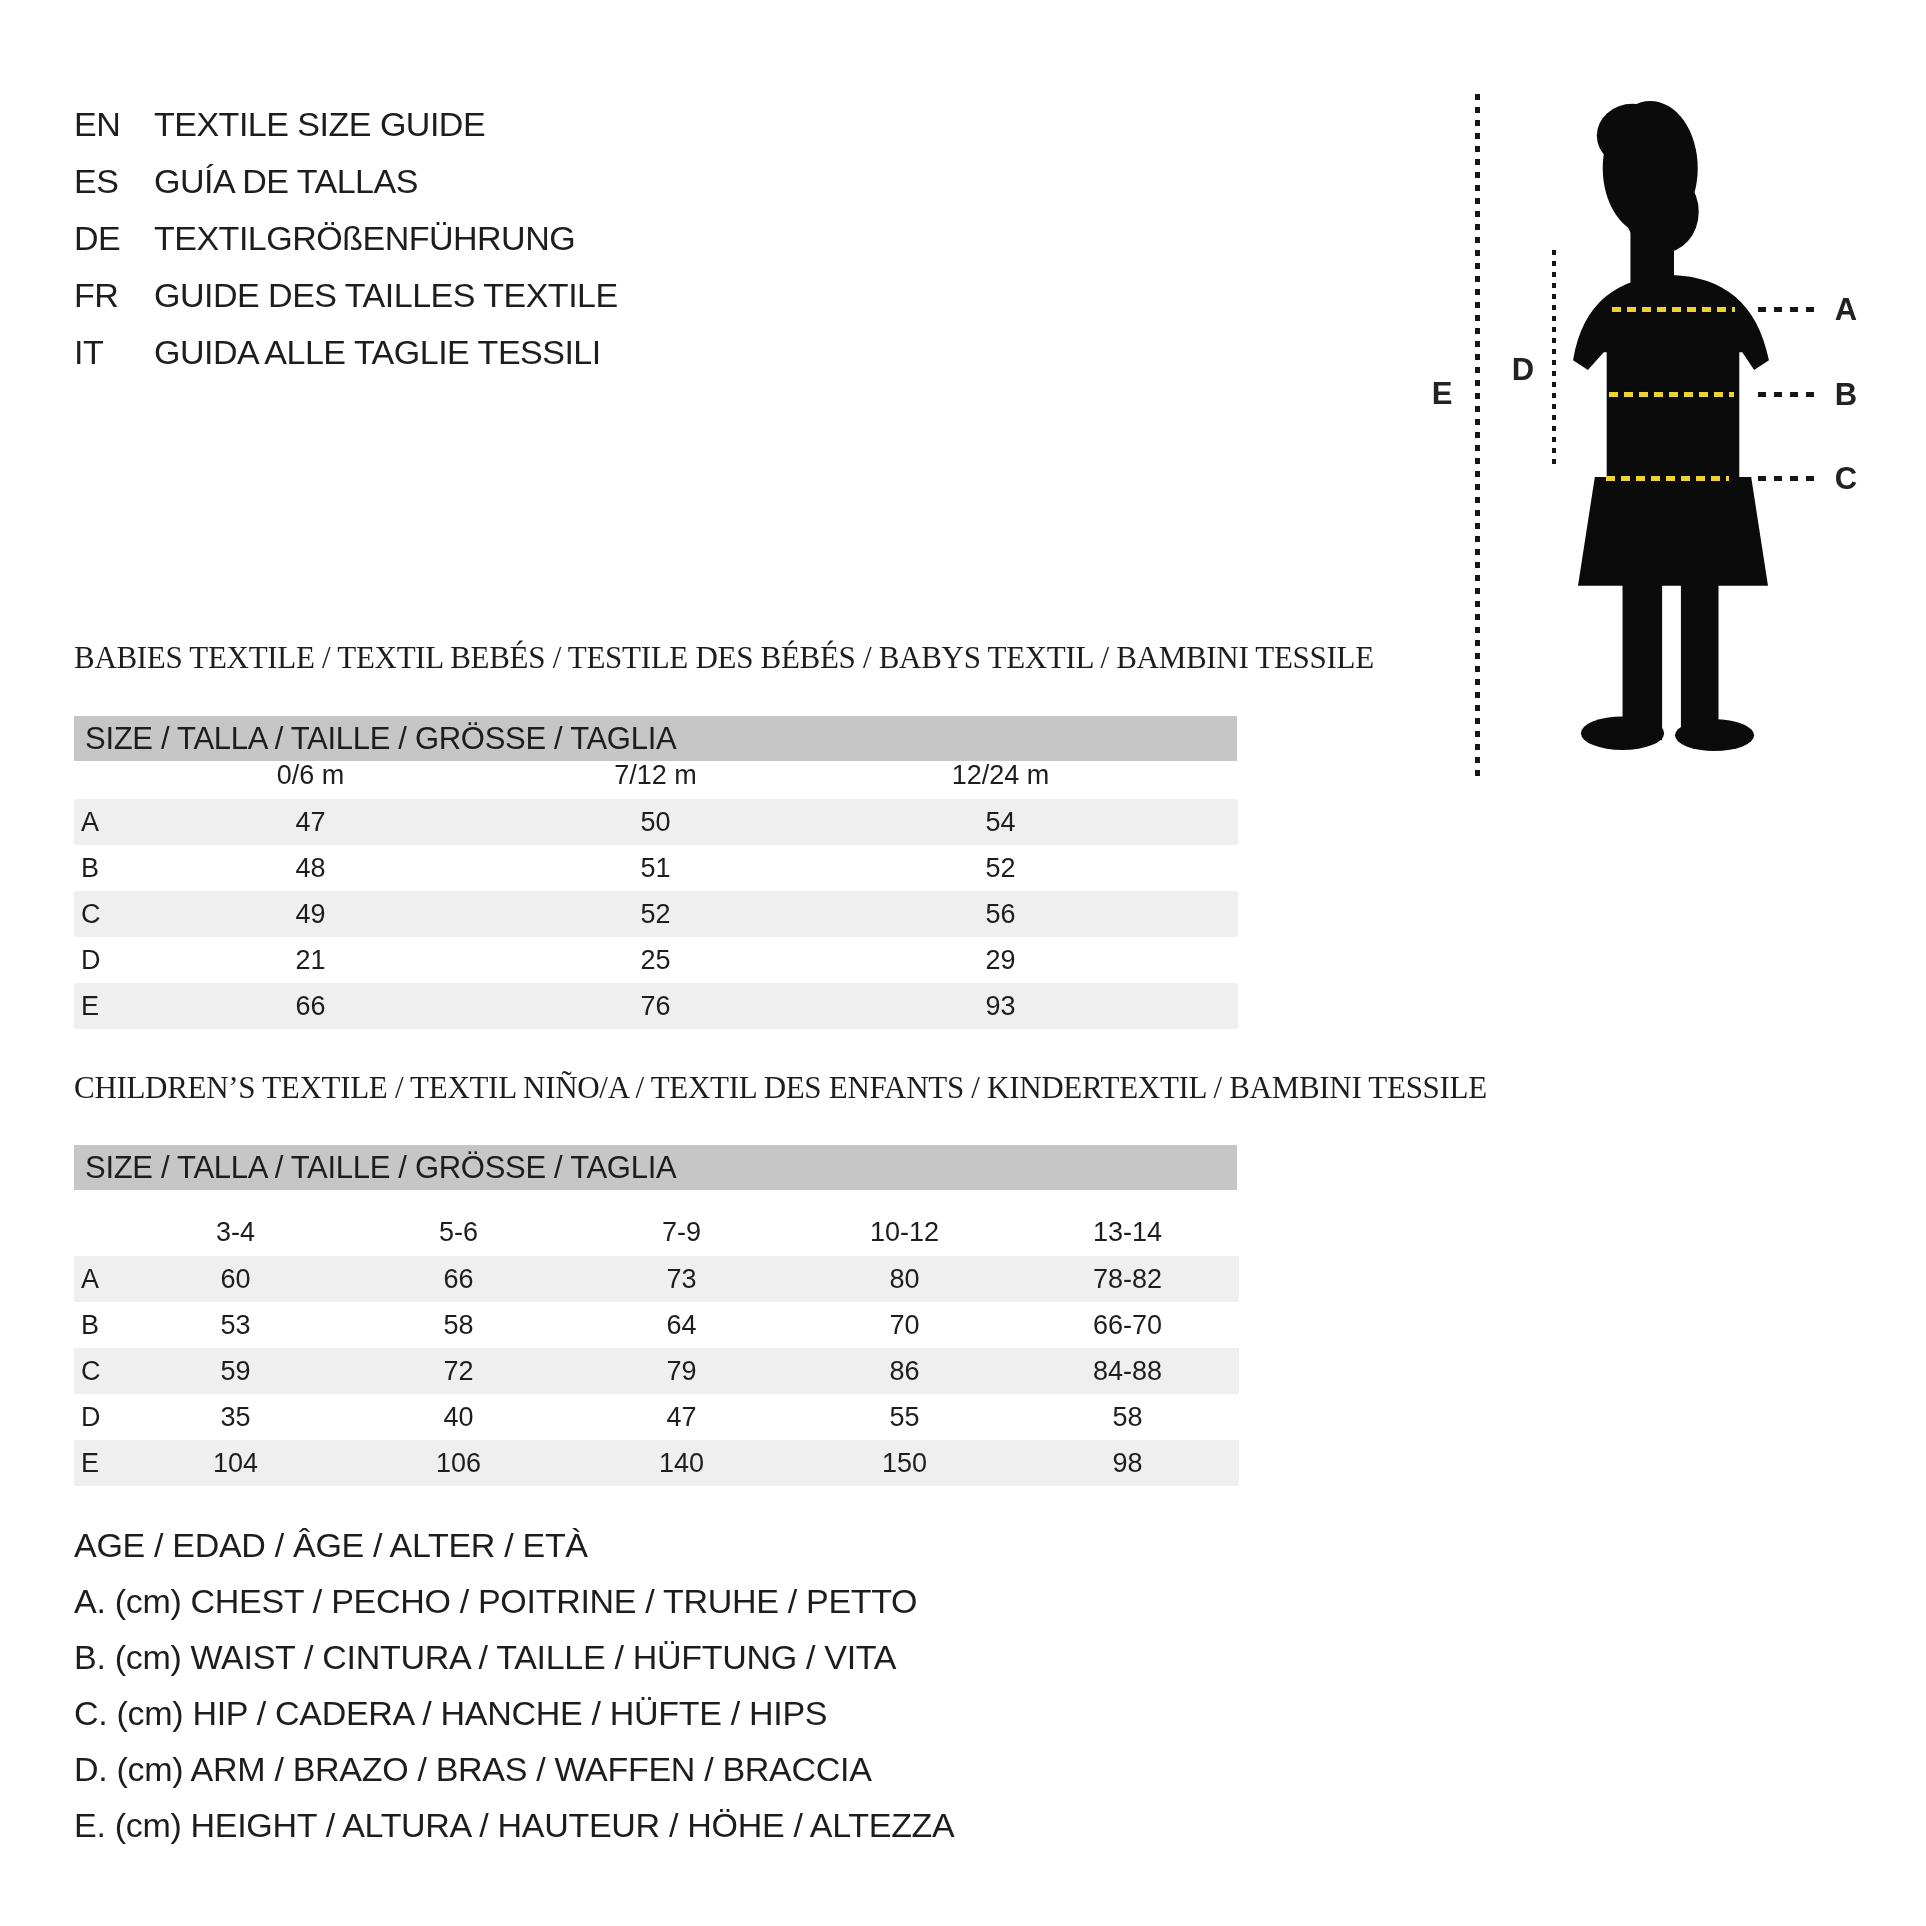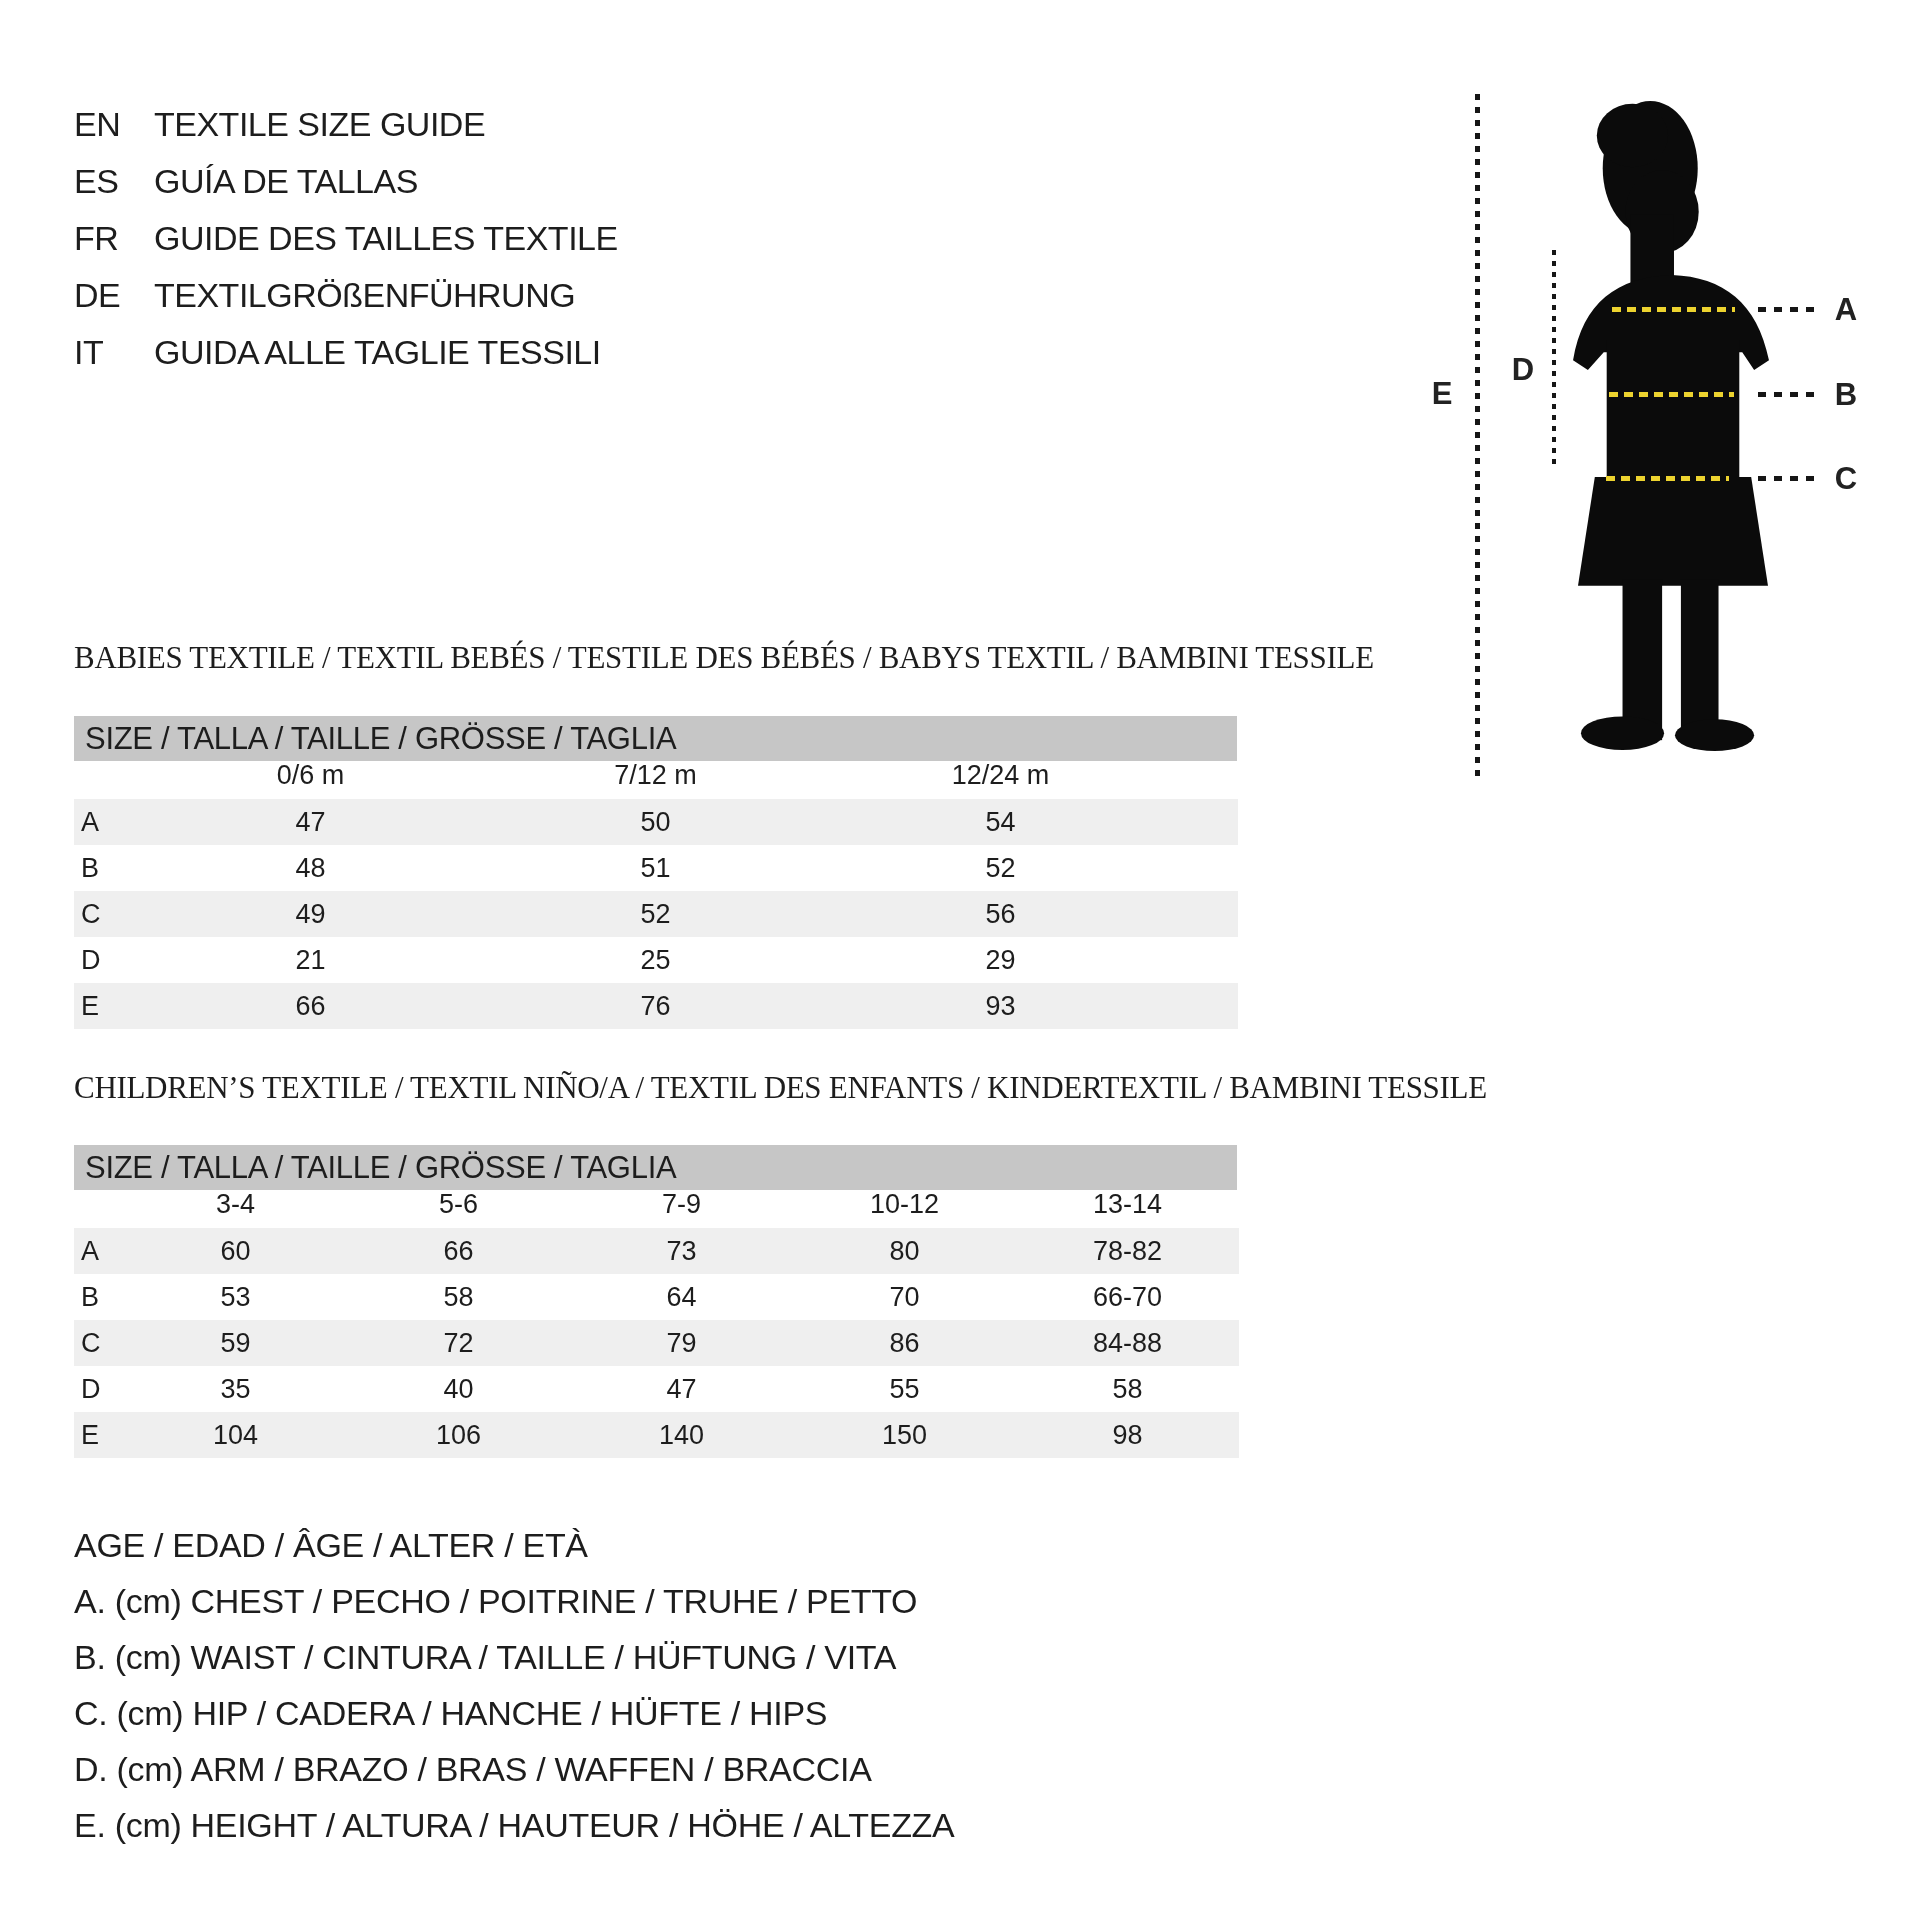--- a/index.html
+++ b/index.html
@@ -27,21 +27,21 @@
   
   .size-bar{
     width:1163px;height:45px;background:#c6c6c6;
     font-size:31px;line-height:46px;padding-left:11px;
     box-sizing:border-box;white-space:nowrap;letter-spacing:-0.3px;margin-top:8px;
   }
   #babies-bar{left:74px;top:708px;}
   #children-bar{left:74px;top:1137px;}
   table.size-table{border-collapse:collapse;table-layout:fixed;width:1163px;font-size:27px;color:#1d1d1d;}
   #babies-table{left:74px;top:752px;}
-  #children-table{left:74px;top:1181px;}
+  #children-table{left:74px;top:1209px;}
   table.size-table td{height:46px;padding:0;text-align:center;vertical-align:middle;}
   table.size-table tr.col-head td{height:47px;}
   table.size-table td.rowlabel{text-align:left;padding-left:7px;}
   table.size-table tr.stripe td{background:#efefef;}
 
   
   #legend{left:74px;top:1517px;}
   .legend-line{height:56px;line-height:56px;font-size:34px;white-space:nowrap;letter-spacing:-0.3px;}
 
   
@@ -70,26 +70,26 @@
 <div class="abs" id="lang-block">
   <div class="lang-row">
     <span class="lang-code">EN</span>
     <span class="lang-title">TEXTILE SIZE GUIDE</span>
   </div>
   <div class="lang-row">
     <span class="lang-code">ES</span>
     <span class="lang-title">GUÍA DE TALLAS</span>
   </div>
   <div class="lang-row">
+    <span class="lang-code">DE</span>
+    <span class="lang-title">TEXTILGRÖßENFÜHRUNG</span>
+  </div>
+  <div class="lang-row">
     <span class="lang-code">FR</span>
     <span class="lang-title">GUIDE DES TAILLES TEXTILE</span>
-  </div>
-  <div class="lang-row">
-    <span class="lang-code">DE</span>
-    <span class="lang-title">TEXTILGRÖßENFÜHRUNG</span>
   </div>
   <div class="lang-row">
     <span class="lang-code">IT</span>
     <span class="lang-title">GUIDA ALLE TAGLIE TESSILI</span>
   </div>
 </div>
 
 <div class="abs vline" id="e-line"></div>
 <div class="abs vline" id="d-line"></div>
 

